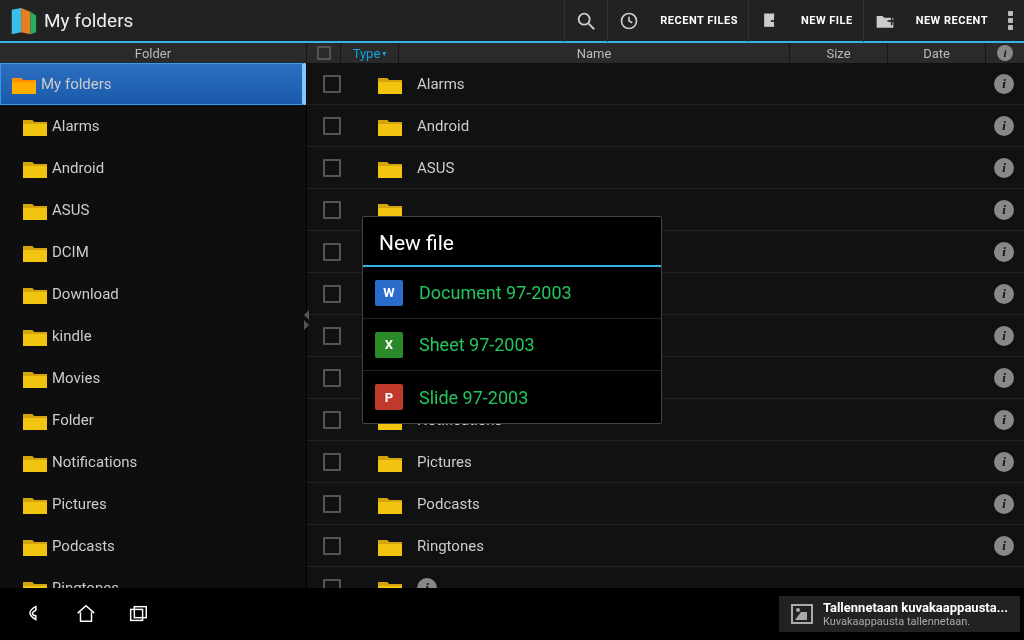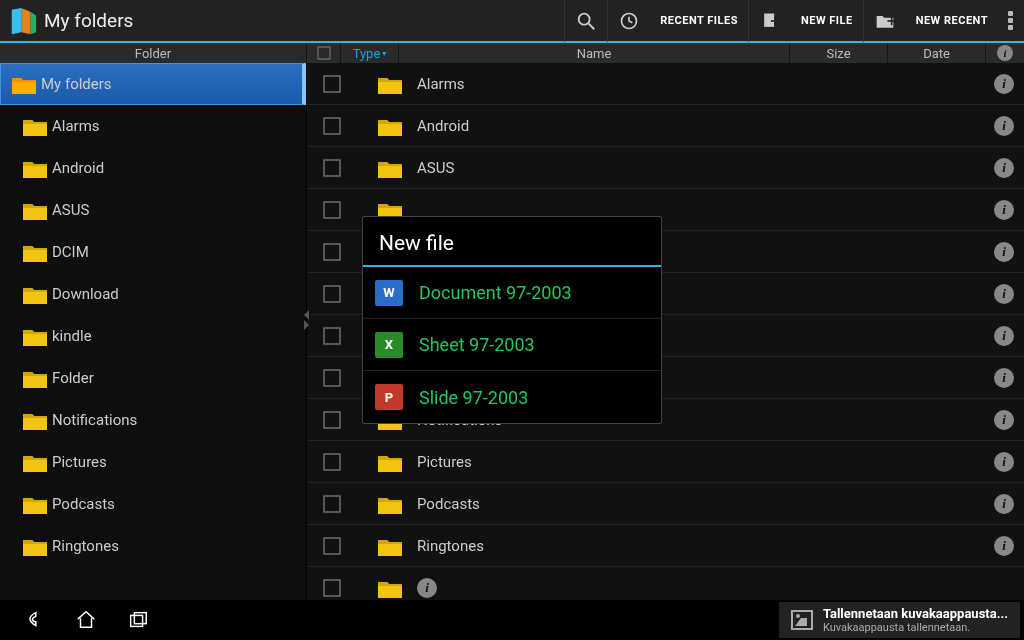--- a/index.html
+++ b/index.html
@@ -160,21 +160,21 @@
     margin-right: 16px;
   }
   .dlg-icon.doc { background: #2a6cc9; color: #fff; }
   .dlg-icon.sheet { background: #2a8a2a; color: #fff; }
   .dlg-icon.slide { background: #c0392b; color: #fff; }
   .dlg-label { font-size: 18px; color: #22c55e; }
 
   
   .navbar {
     position: absolute; bottom: 0; left: 0; right: 0;
-    height: 40px; background: #000;
+    height: 52px; background: #000;
     display: flex; align-items: center;
     padding-left: 8px;
   }
   .nav-btn {
     width: 52px; height: 40px;
     display: flex; align-items: center; justify-content: center;
     color: #fff; cursor: pointer;
   }
   .nav-btn svg { width: 24px; height: 22px; }
   .navbar-spacer { flex: 1; }
@@ -335,20 +335,27 @@
               <path d="M1 5 h9 l2 2 h13 v14 H1z" fill="#f1c40f"></path>
               <path d="M1 5 h9 l2 2 h13 v2 H1z" fill="#d4a50b"></path>
             </svg></span>
           <span>kindle</span>
         </div>
         <div class="tree-row child">
           <span class="folder-icon"><svg viewBox="0 0 26 22">
               <path d="M1 5 h9 l2 2 h13 v14 H1z" fill="#f1c40f"></path>
               <path d="M1 5 h9 l2 2 h13 v2 H1z" fill="#d4a50b"></path>
             </svg></span>
+          <span>Movies</span>
+        </div>
+        <div class="tree-row child">
+          <span class="folder-icon"><svg viewBox="0 0 26 22">
+              <path d="M1 5 h9 l2 2 h13 v14 H1z" fill="#f1c40f"></path>
+              <path d="M1 5 h9 l2 2 h13 v2 H1z" fill="#d4a50b"></path>
+            </svg></span>
           <span>Folder</span>
         </div>
         <div class="tree-row child">
           <span class="folder-icon"><svg viewBox="0 0 26 22">
               <path d="M1 5 h9 l2 2 h13 v14 H1z" fill="#f1c40f"></path>
               <path d="M1 5 h9 l2 2 h13 v2 H1z" fill="#d4a50b"></path>
             </svg></span>
           <span>Notifications</span>
         </div>
         <div class="tree-row child">

